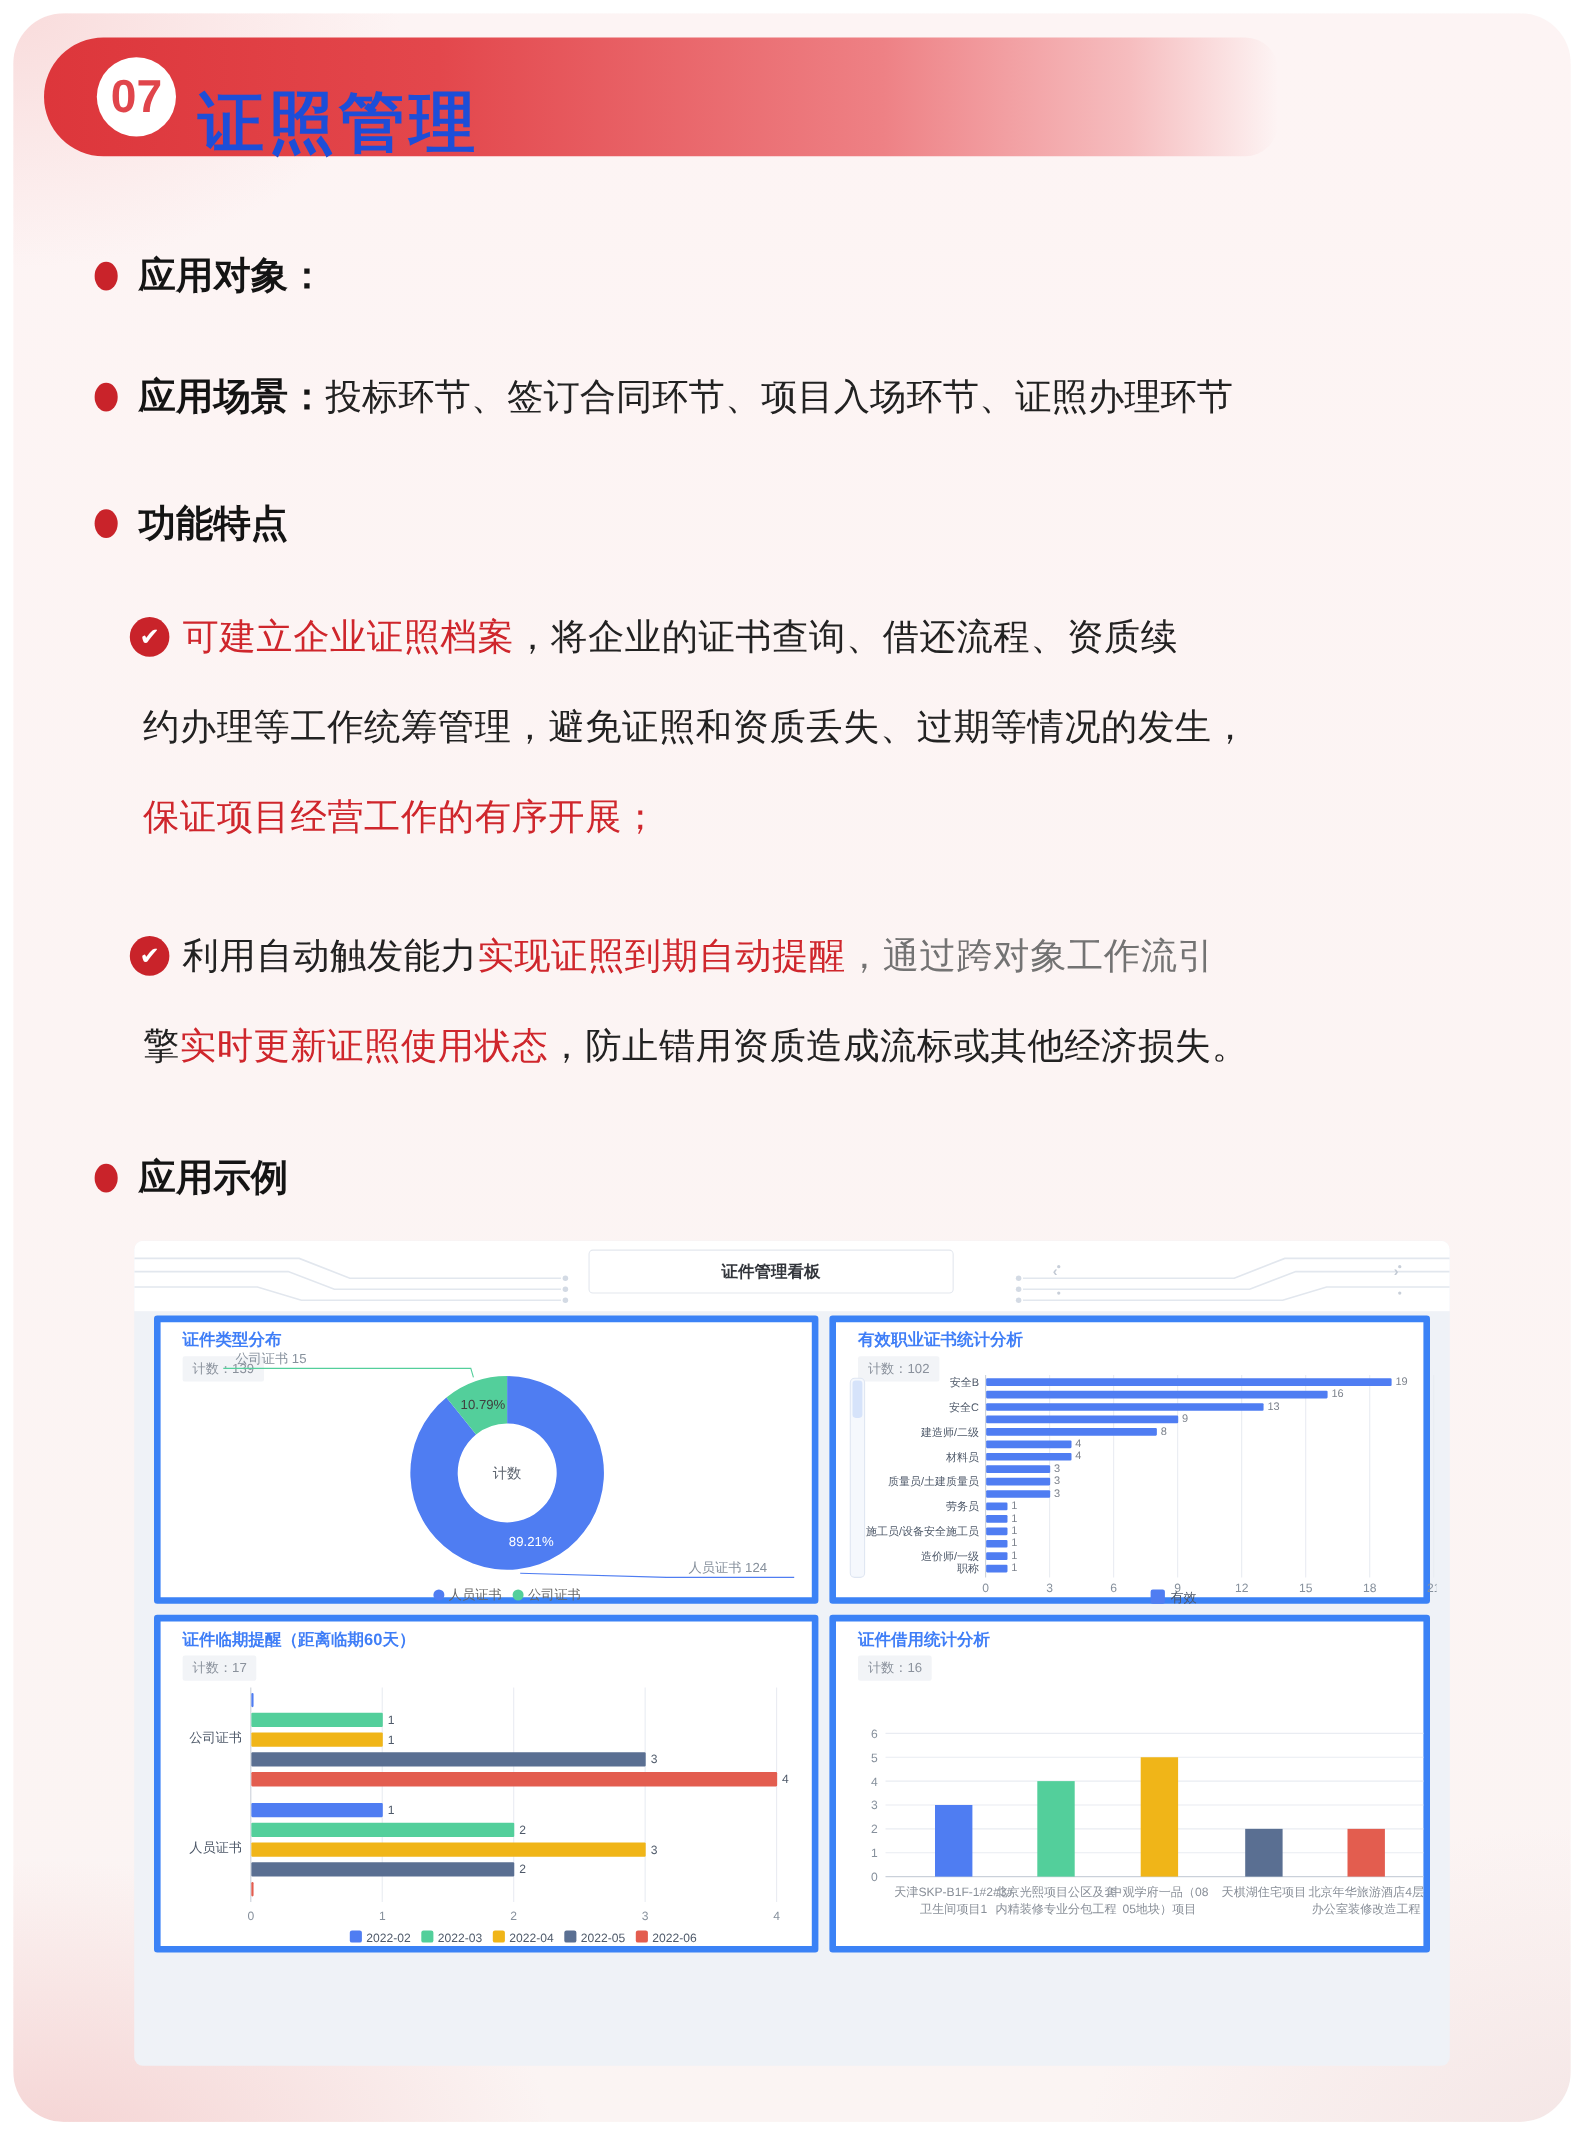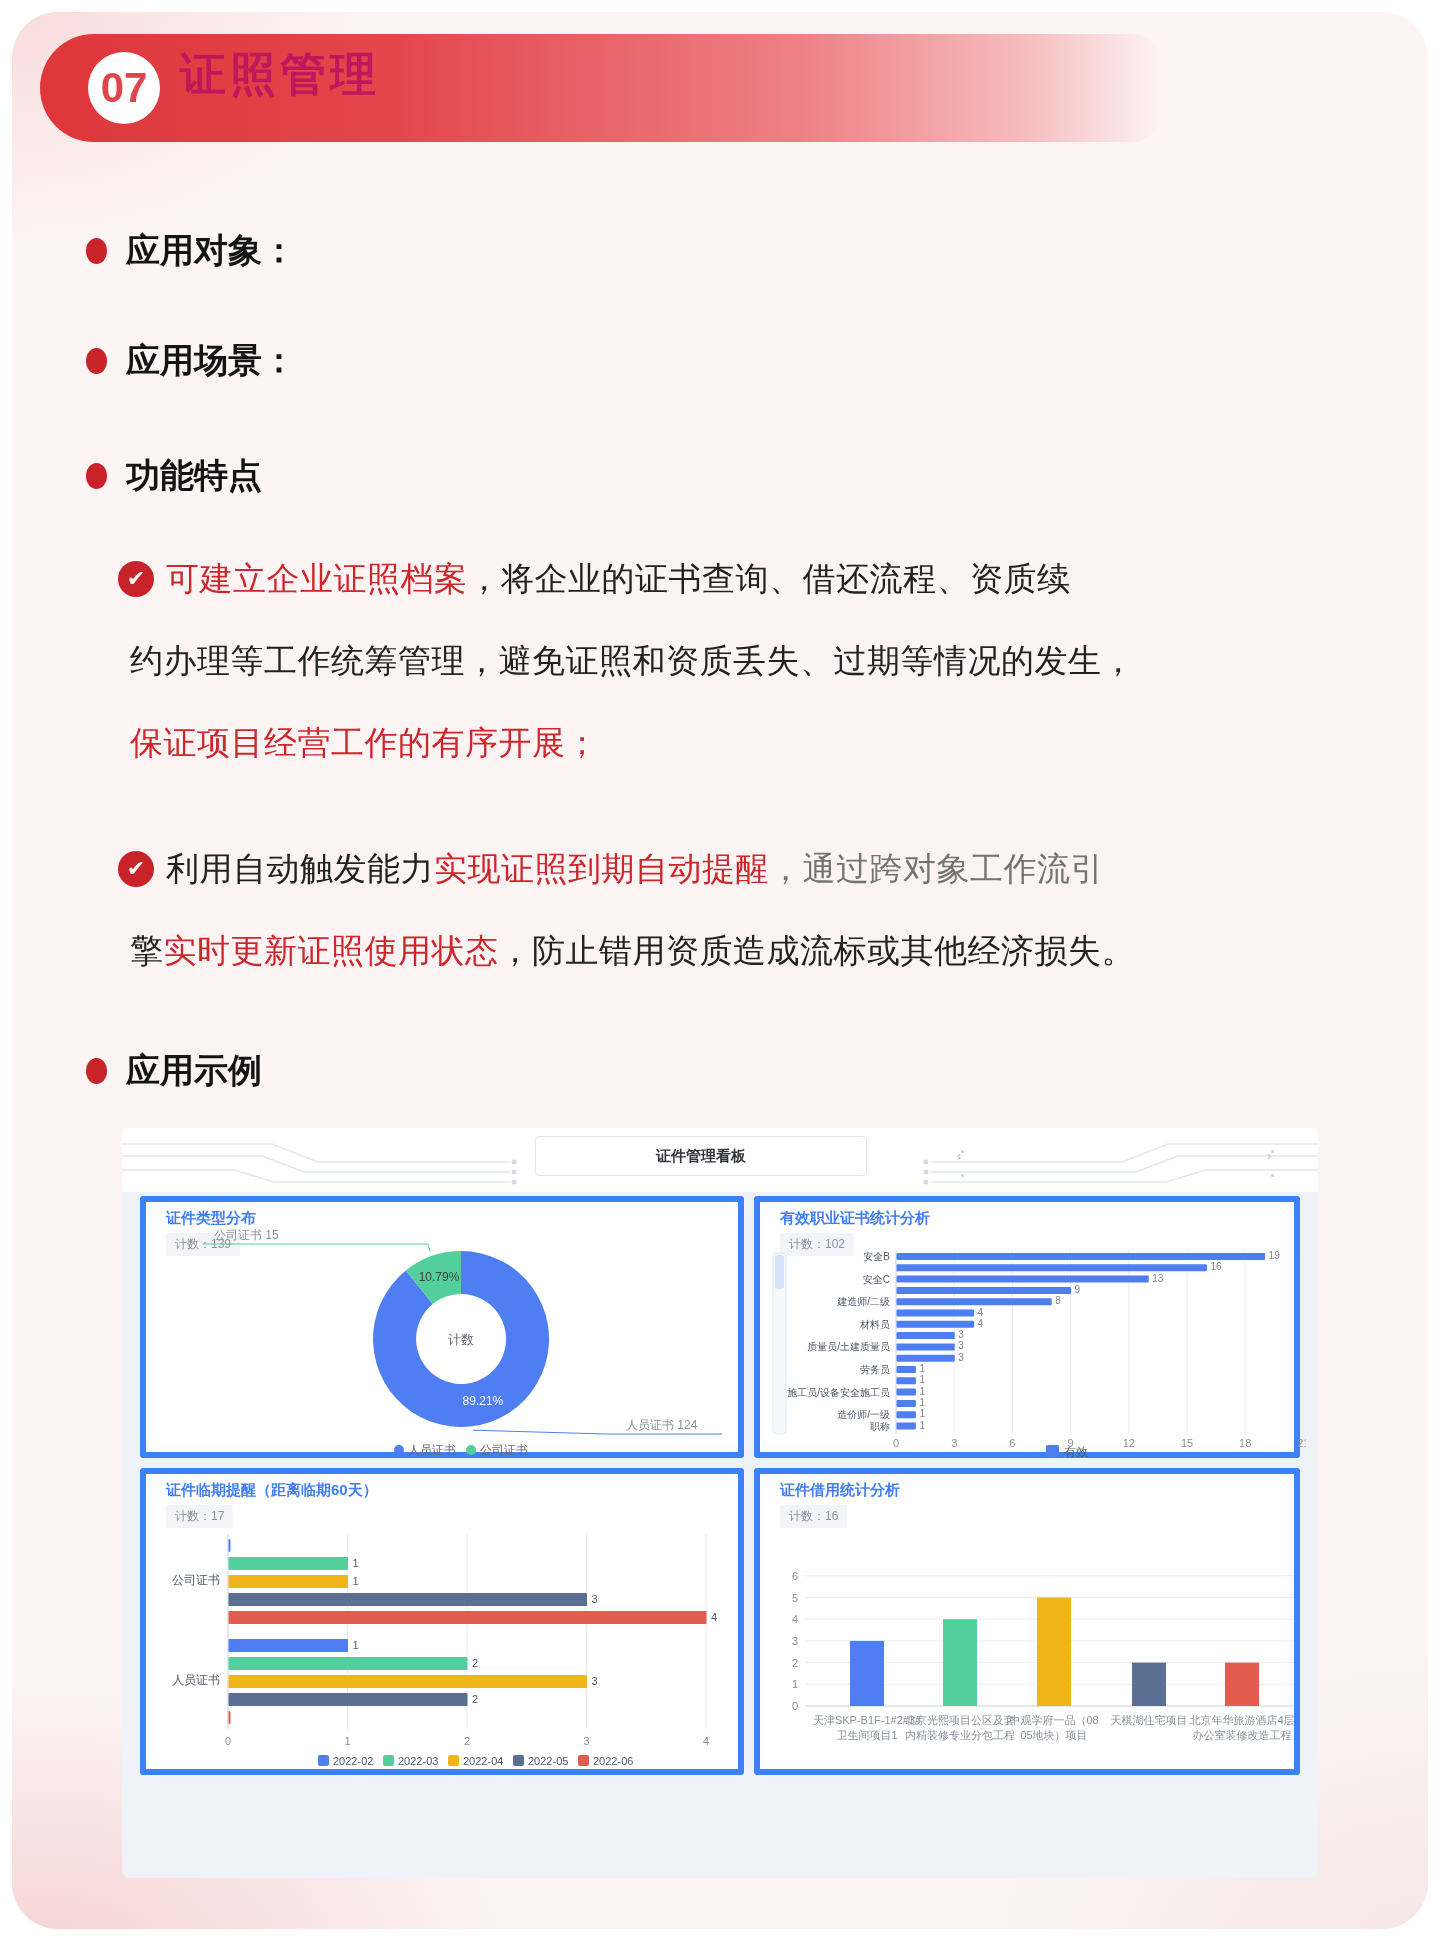--- a/index.html
+++ b/index.html
@@ -9,21 +9,21 @@
     background:
       radial-gradient(780px 460px at 2% 102%, rgba(242,198,198,.75) 0%, rgba(252,242,242,0) 60%),
       radial-gradient(640px 420px at 0% 0%, rgba(248,214,214,.8) 0%, rgba(252,244,244,0) 55%),
       radial-gradient(860px 560px at 102% 102%, rgba(238,216,216,.55) 0%, rgba(252,246,246,0) 55%),
       linear-gradient(180deg,#fdf4f4 0%,#fbf4f3 100%);}
   
   .hdr{position:absolute;left:40px;top:34px;width:1122px;height:108px;border-radius:54px 30px 30px 54px;
     background:linear-gradient(90deg,#dd363b 0%,#e3474c 32%,#ee8185 68%,#f6bdbf 88%,rgba(251,233,233,0) 100%);}
   .n07{position:absolute;left:88px;top:52px;width:72px;height:72px;border-radius:50%;background:#fff;
     color:#e0454b;font-weight:bold;font-size:42px;display:flex;align-items:center;justify-content:center;}
-  .hdr-title{position:absolute;left:180px;top:44px;color:#be185d;font-size:46px;font-weight:bold;letter-spacing:4px;}
+  .hdr-title{position:absolute;left:180px;top:72px;color:#1d4ed8;font-size:60px;font-weight:bold;letter-spacing:4px;}
   
   .brow{position:absolute;left:86px;display:flex;align-items:center;white-space:nowrap;}
   .bdot{width:21px;height:26px;border-radius:50%;background:#c9232a;margin-right:19px;flex:0 0 auto;}
   .blabel{font-size:34px;font-weight:bold;color:#141414;}
   .btext{font-size:33px;color:#222222;}
   
   .fline{position:absolute;font-size:33px;white-space:nowrap;letter-spacing:.5px;}
   .fcheck{position:absolute;width:36px;height:36px;border-radius:50%;background:#c9232a;color:#fff;
     display:flex;align-items:center;justify-content:center;font-size:22px;font-weight:bold;}
   
@@ -49,20 +49,21 @@
   <div class="n07">07</div>
   <div class="hdr-title">证照管理</div>
 
   <div class="brow" style="top:228px;">
     <span class="bdot"></span>
     <span class="blabel">应用对象：</span>
   </div>
   <div class="brow" style="top:338px;">
     <span class="bdot"></span>
     <span class="blabel">应用场景：</span>
+    <span class="btext">投标环节、签订合同环节、项目入场环节、证照办理环节</span>
   </div>
   <div class="brow" style="top:453px;">
     <span class="bdot"></span>
     <span class="blabel">功能特点</span>
   </div>
 
   <div id="features">
       <div class="fcheck" style="left:118px;top:561px;">✔</div>
       <div class="fline" style="left:166px;top:557px;"><span style="color:#cf262c">可建立企业证照档案</span><span style="color:#222222">，将企业的证书查询、借还流程、资质续</span></div>
       <div class="fline" style="left:130px;top:639px;"><span style="color:#222222">约办理等工作统筹管理，避免证照和资质丢失、过期等情况的发生，</span></div>

